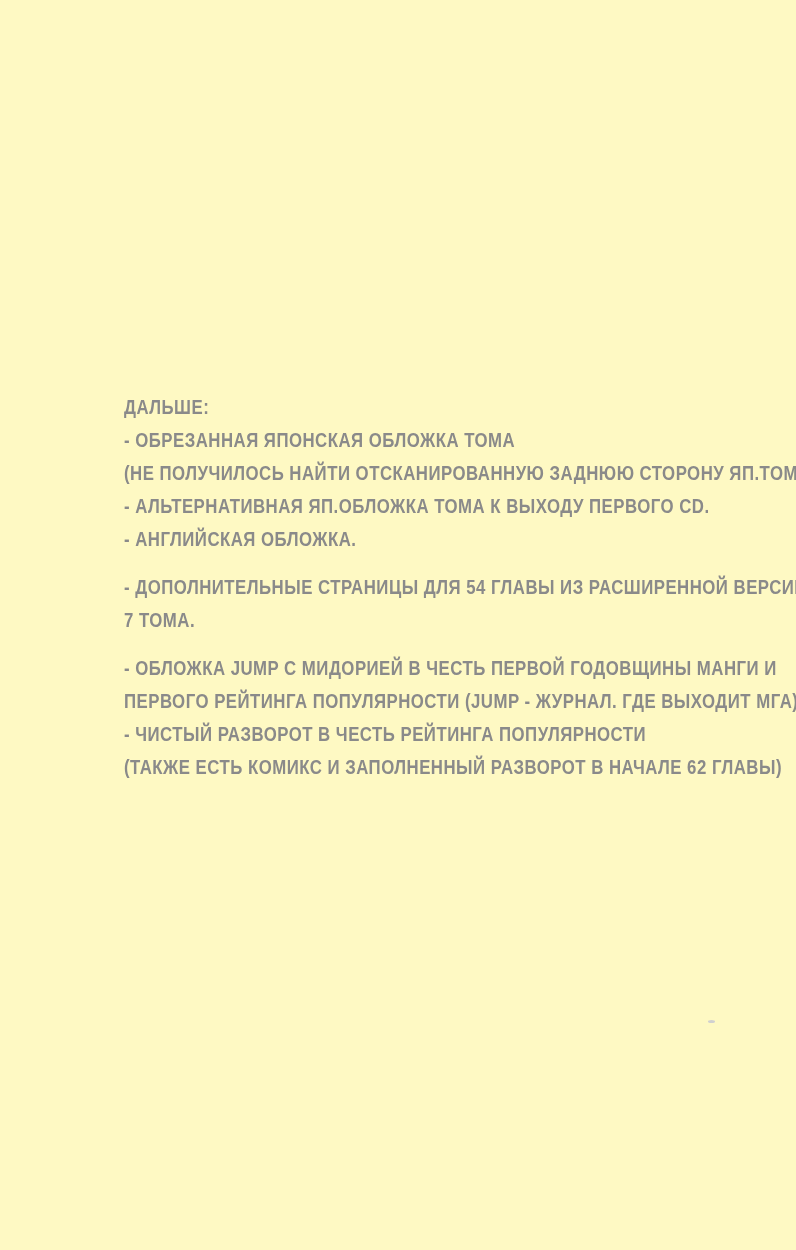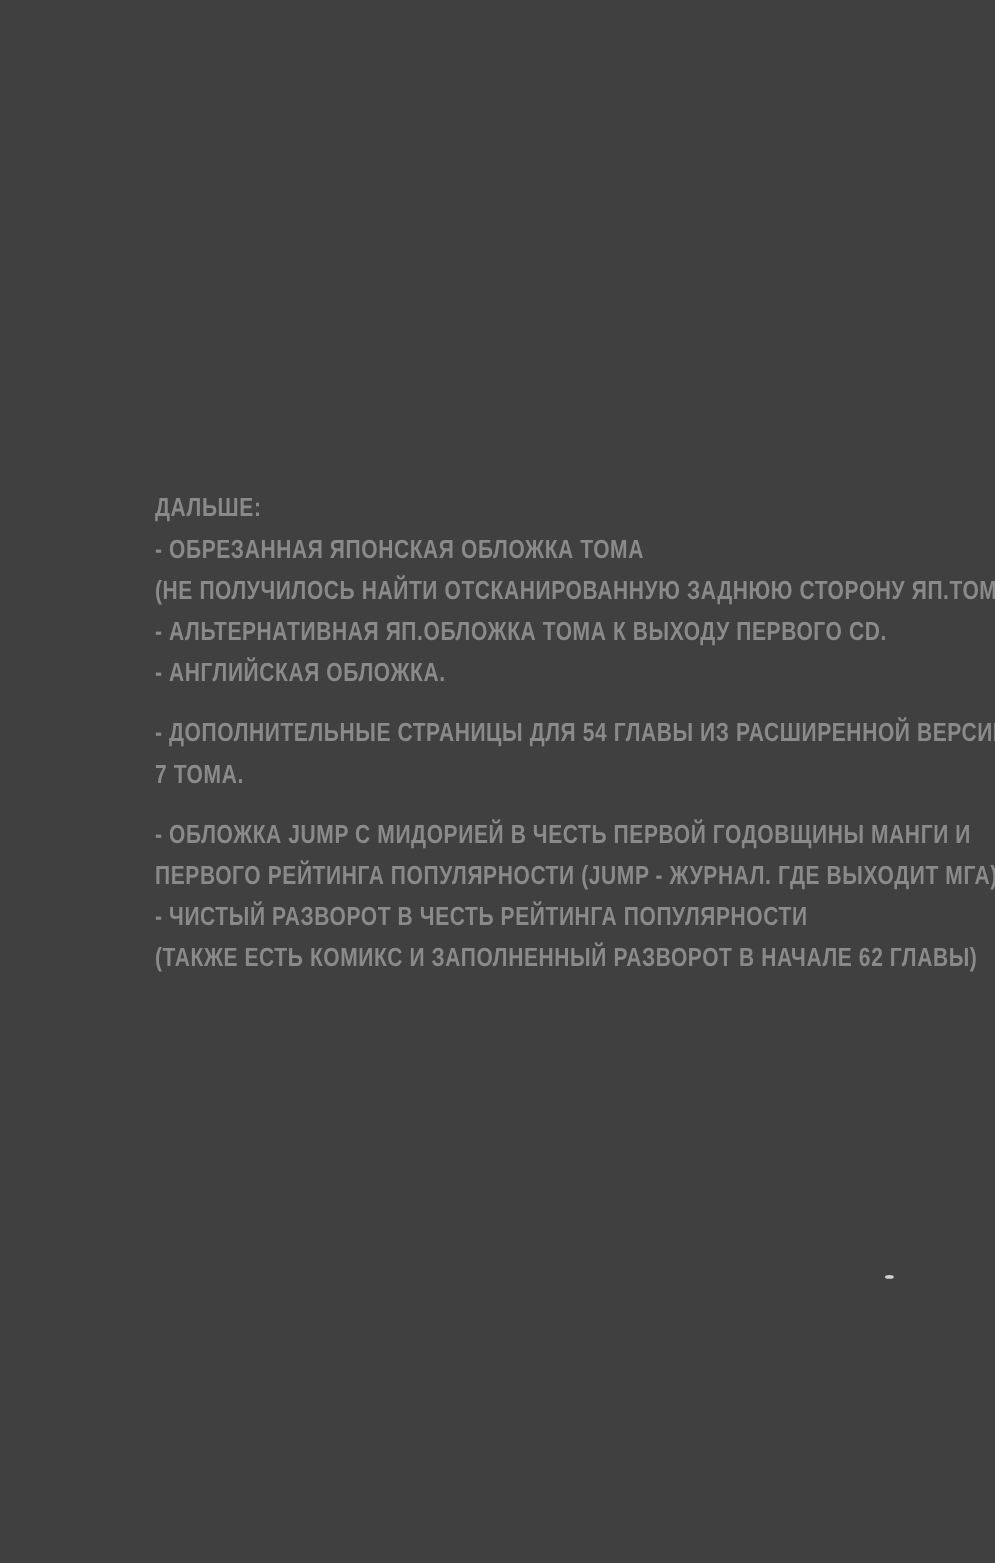--- a/index.html
+++ b/index.html
@@ -3,21 +3,21 @@
 <meta charset="utf-8">
 <style>
   html, body {
     margin: 0;
     padding: 0;
   }
   .page {
     position: relative;
     width: 796px;
     height: 1250px;
-    background: #404040;
+    background: #fef9c3;
     overflow: hidden;
     font-family: "Liberation Sans", sans-serif;
   }
   .notes-block {
     position: absolute;
     left: 124px;
     top: 390px;
     width: 780px;
     transform: scaleX(0.8);
     transform-origin: 0 0;

